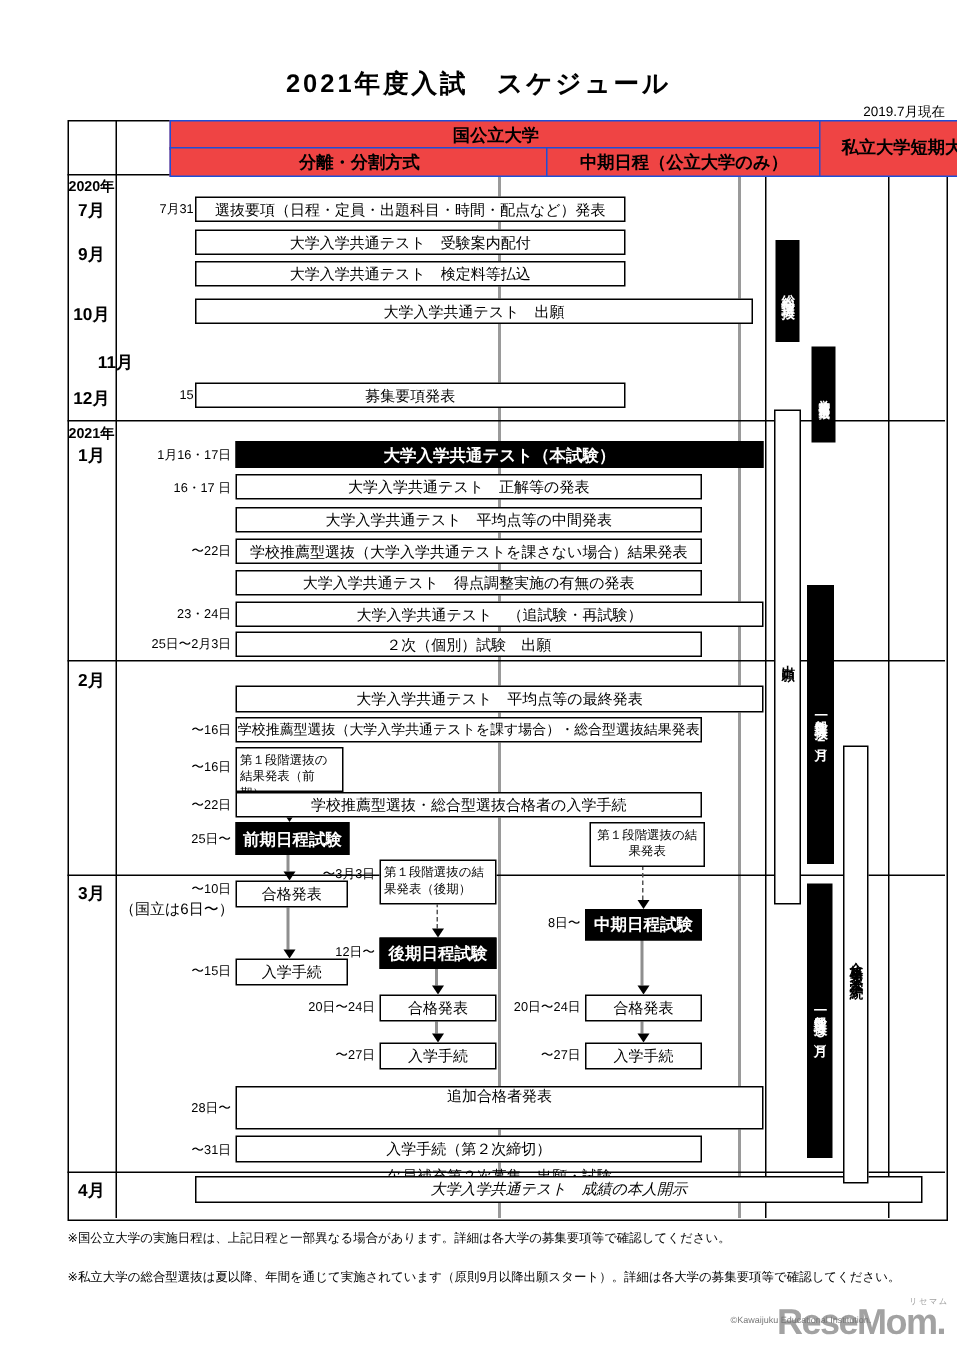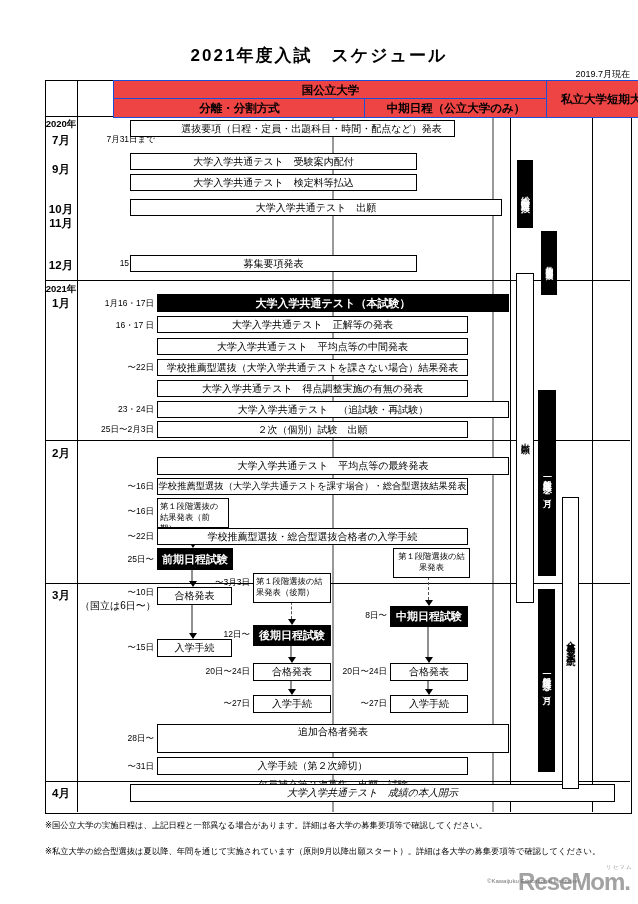--- a/index.html
+++ b/index.html
@@ -69,30 +69,30 @@
   <div class="abs hline" style="left:45px;top:116px;width:585px;"></div>
   <div class="abs hline" style="left:45px;top:280px;width:585px;"></div>
   <div class="abs hline" style="left:45px;top:440px;width:585px;"></div>
   <div class="abs hline" style="left:45px;top:583px;width:585px;"></div>
   <div class="abs hline" style="left:45px;top:781px;width:585px;"></div>
 
   <div class="abs month yr" style="top:118px;">2020年</div>
   <div class="abs month" style="top:133px;">7月</div>
   <div class="abs month" style="top:162px;">9月</div>
   <div class="abs month" style="top:202px;">10月</div>
-  <div class="abs month" style="top:216px;">11月</div>
+  <div class="abs month" style="top:234px;padding-left:16px;">11月</div>
   <div class="abs month" style="top:258px;">12月</div>
   <div class="abs month yr" style="top:283px;">2021年</div>
   <div class="abs month" style="top:296px;">1月</div>
   <div class="abs month" style="top:446px;">2月</div>
   <div class="abs month" style="top:588px;">3月</div>
   <div class="abs month" style="top:786px;">4月</div>
 
   <div class="abs date" style="left:60px;top:134px;width:95px;">7月31日まで</div>
-  <div class="abs evt" style="left:130px;top:120px;width:285px;height:15px;padding-left:38px;">選抜要項（日程・定員・出題科目・時間・配点など）発表</div>
+  <div class="abs evt" style="left:130px;top:131px;width:285px;height:15px;">選抜要項（日程・定員・出題科目・時間・配点など）発表</div>
 
   <div class="abs evt" style="left:130px;top:153px;width:285px;height:15px;">大学入学共通テスト　受験案内配付</div>
   <div class="abs evt" style="left:130px;top:174px;width:285px;height:15px;">大学入学共通テスト　検定料等払込</div>
   <div class="abs evt" style="left:130px;top:199px;width:370px;height:15px;">大学入学共通テスト　出願</div>
 
   <div class="abs date" style="left:80px;top:258px;width:75px;">15日まで</div>
   <div class="abs evt" style="left:130px;top:255px;width:285px;height:15px;">募集要項発表</div>
 
   <div class="abs date" style="left:80px;top:298px;width:74px;">1月16・17日</div>
   <div class="abs evt black" style="left:157px;top:294px;width:350px;height:16px;font-size:11px;">大学入学共通テスト（本試験）</div>

